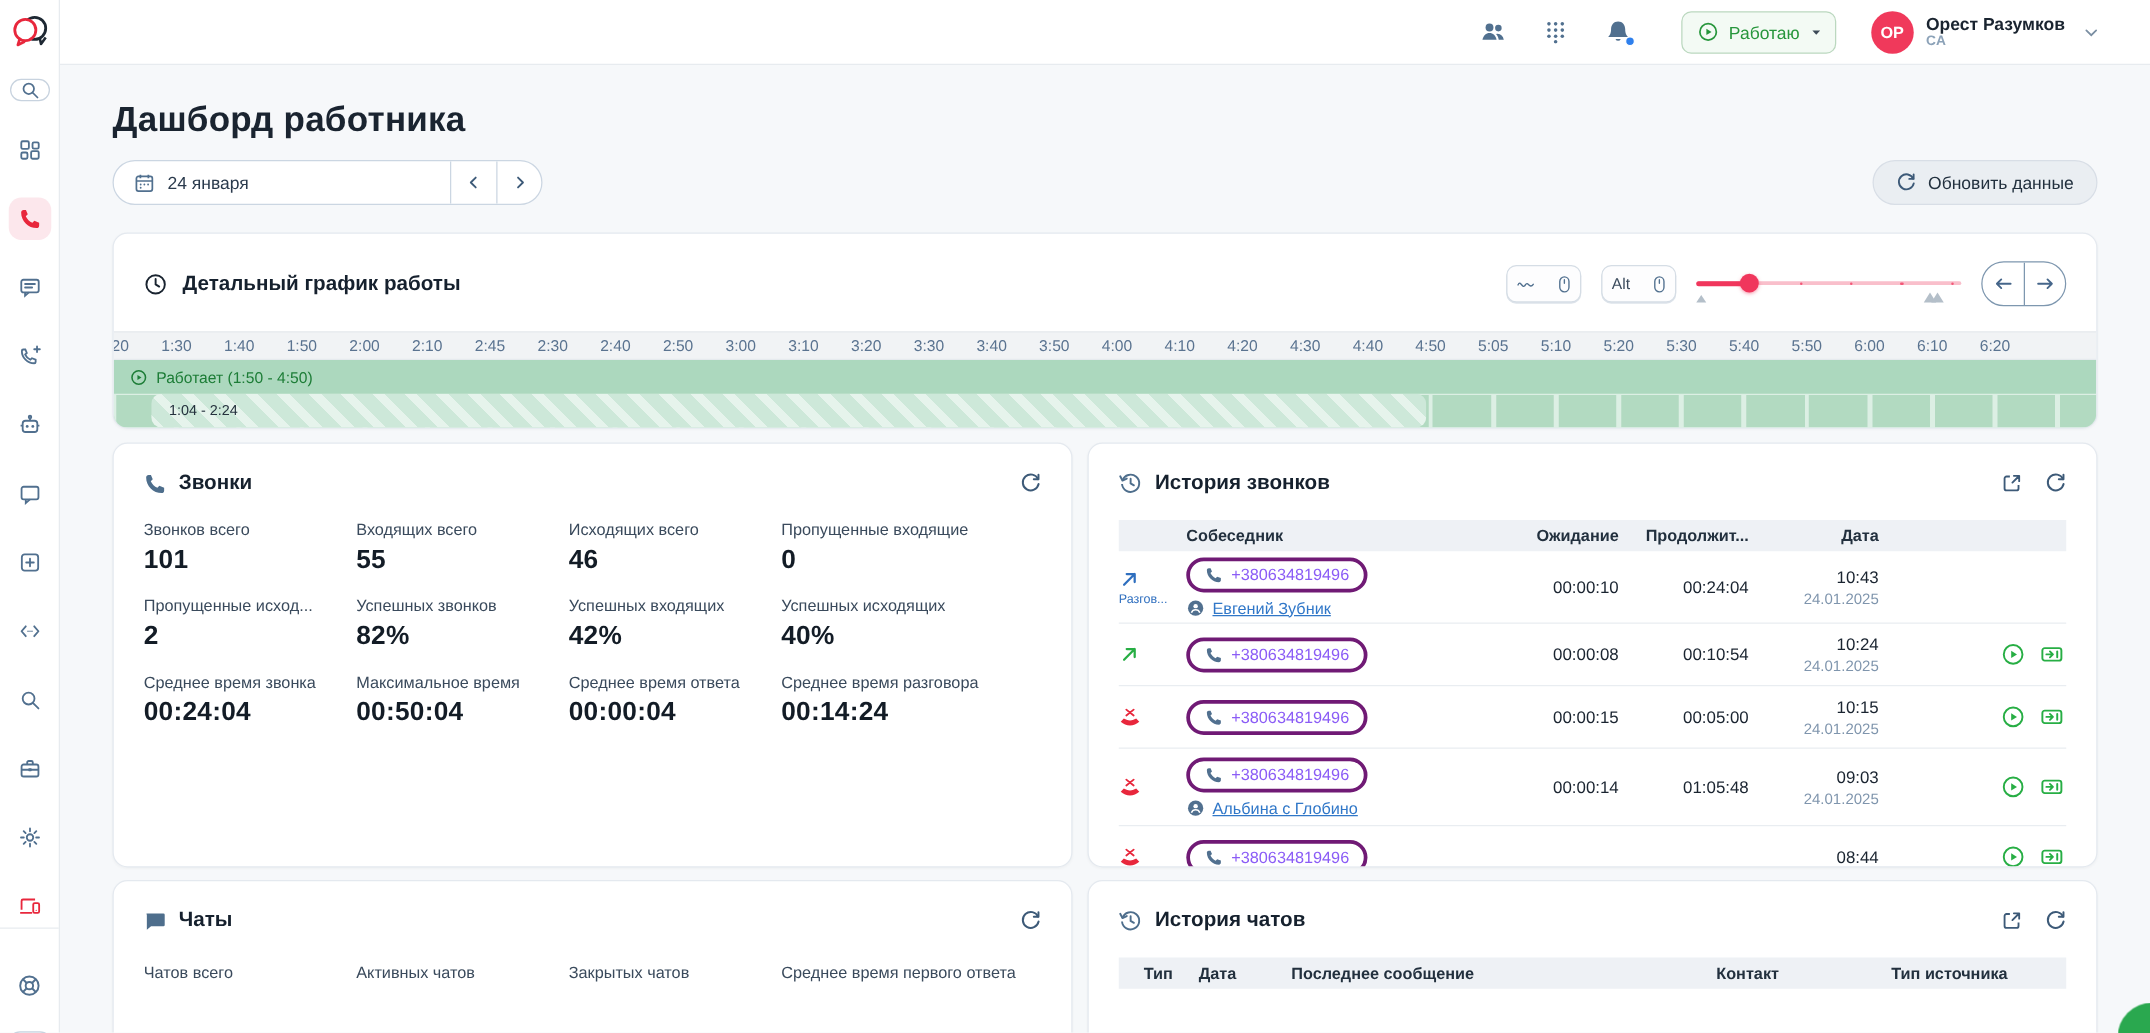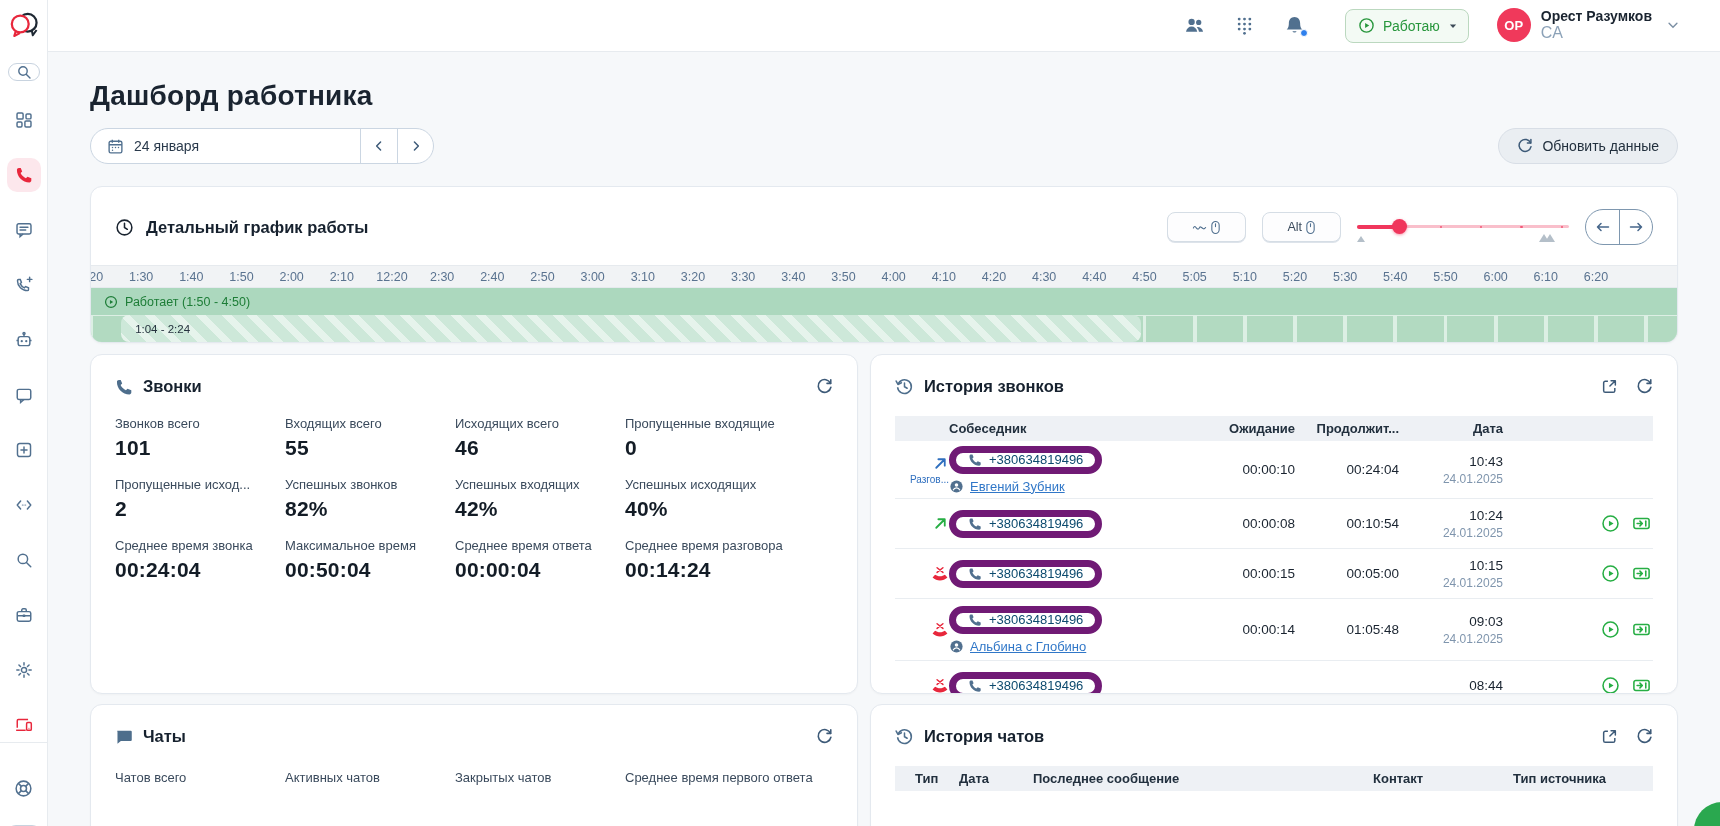--- a/index.html
+++ b/index.html
@@ -25,21 +25,21 @@
   .topbar { position:fixed; left:48px; right:0; top:0; height:52px; background:#fff; border-bottom:1px solid #E7EBEF; display:flex; align-items:center; justify-content:flex-end; padding-right:40px; gap:22px; z-index:20; }
   .top-iconbtn { color:#51708F; display:flex; align-items:center; position:relative; padding:4px; }
   .bell-badge { position:absolute; right:1px; bottom:3px; width:8px; height:8px; border-radius:50%; background:#2F80ED; border:1.5px solid #fff; }
   .status-select { height:34px; border:1px solid #BBD8BF; background:#F3FAF4; border-radius:8px; display:flex; align-items:center; gap:8px; padding:0 10px 0 12px; margin-left:14px; }
   .status-select .lbl { font-size:14px; color:#27963C; }
   .status-caret { color:#3C4A57; }
   .user { display:flex; align-items:center; gap:10px; margin-left:6px; }
   .avatar { width:34px; height:34px; border-radius:50%; background:#F0395B; color:#fff; font-size:13px; font-weight:700; display:flex; align-items:center; justify-content:center; }
   .user-meta { line-height:1.15; }
   .user-name { font-size:14px; font-weight:700; color:#1A2430; white-space:nowrap; }
-  .user-role { font-size:16px; color:#8CA2B8; }
+  .user-role { font-size:11px; color:#8CA2B8;font-weight:bold; }
   .user-caret { color:#7B8FA3; margin-left:4px; }
 
   
   .main { position:absolute; left:48px; top:52px; width:1672px; padding:0 42px; }
   h1 { font-size:28px; font-weight:700; color:#1A2430; margin-top:28px; letter-spacing:.2px; }
   .toolbar { display:flex; align-items:center; margin-top:16px; }
   .date-group { display:flex; height:36px; background:#fff; border:1px solid #CBD6E2; border-radius:18px; overflow:hidden; }
   .date-part { width:270px; display:flex; align-items:center; gap:10px; padding:0 16px; color:#2A3A4C; font-size:14px; border-right:1px solid #CBD6E2; }
   .date-part .icon { color:#51708F; }
   .date-nav { width:36px; display:flex; align-items:center; justify-content:center; color:#3D5A78; }
@@ -51,21 +51,21 @@
   .panel { background:#fff; border:1px solid #E4E9EF; border-radius:12px; box-shadow:0 1px 2px rgba(16,24,40,.03); }
   .panel-head { display:flex; align-items:center; gap:10px; }
   .panel-title { font-size:16.5px; font-weight:700; color:#16212E; }
   .panel-head .head-icon { color:#4E6E8C; }
   .head-actions { margin-left:auto; display:flex; align-items:center; gap:18px; }
   .head-actions button { color:#3D5A78; display:flex; }
 
   
   .schedule { margin-top:22px; overflow:hidden; }
   .sched-head { display:flex; align-items:center; gap:12px; padding:22px 24px 20px; }
-  .kbd { height:30px; border:1px solid #D5DDE5; border-radius:8px; background:#FDFDFE; box-shadow:0 1px 0 #DDE3EA; display:flex; align-items:center; gap:3px; padding:0 24px; color:#51708F; font-size:12.5px; }
+  .kbd { height:30px; border:1px solid #D5DDE5; border-radius:8px; background:#FDFDFE; box-shadow:0 1px 0 #DDE3EA; display:flex; align-items:center; gap:18px; padding:0 7px; color:#51708F; font-size:12.5px; }
   .kbd .txt { color:#3A4A5C; }
   .sched-right { margin-left:auto; display:flex; align-items:center; gap:16px; }
   .slider { position:relative; width:212px; height:26px; }
   .slider .track { position:absolute; left:0; right:0; top:11px; height:3px; background:#F9BFCB; border-radius:2px; }
   .slider .fill { position:absolute; left:0; width:20%; top:10.5px; height:4px; background:#F0365C; border-radius:2px; }
   .slider .dot { position:absolute; top:11.5px; width:2.5px; height:2.5px; border-radius:50%; background:#F0365C; opacity:.75; }
   .slider .handle { position:absolute; left:20%; top:5px; width:15px; height:15px; margin-left:-7px; border-radius:50%; background:#F0365C; box-shadow:0 1px 3px rgba(240,54,92,.5); }
   .tri { position:absolute; width:0; height:0; border-left:5px solid transparent; border-right:5px solid transparent; border-bottom:8px solid #B4BfC9; top:20px; }
   .tri.small { border-left-width:4px; border-right-width:4px; border-bottom-width:6px; top:22px; }
   .pager { display:flex; height:36px; border:1px solid #7E97AF; border-radius:18px; overflow:hidden; background:#fff; }
@@ -90,24 +90,24 @@
   .calls { padding:22px 24px; }
   .stats-grid { display:grid; grid-template-columns:170px 170px 170px 1fr; row-gap:17px; margin-top:20px; }
   .stat-label { font-size:13px; color:#3A4A5C; white-space:nowrap; }
   .stat-value { font-size:21px; font-weight:700; color:#131C26; margin-top:5px; letter-spacing:.2px; }
 
   .history { padding:22px 24px 0; }
   .ch-grid { display:grid; grid-template-columns:54px 1fr 96px 104px 104px 150px; align-items:center; }
   .ch-head { background:#EEF1F5; height:25px; margin-top:20px; font-size:13px; font-weight:700; color:#22303E; }
   .ch-head .r { text-align:right; }
   .tr { border-bottom:1px solid #E9EDF1; }
-  .td-dir { display:flex; flex-direction:column; align-items:flex-end; gap:2px; }
+  .td-dir { display:flex; flex-direction:column; align-items:flex-start; gap:2px; }
   .dir-state { font-size:10px; color:#2F6FBF; max-width:48px; white-space:nowrap; overflow:hidden; }
   .td-peer { display:flex; flex-direction:column; align-items:flex-start; gap:5px; }
-  .chip { display:flex; align-items:center; gap:7px; height:28px; padding:0 12px; border:7px solid #701a75; border-radius:15px; background:#fff; font-size:13px; color:#0c4a6e; }
+  .chip { display:flex; align-items:center; gap:7px; height:28px; padding:0 12px; border:3px solid #701a75; border-radius:15px; background:#fff; font-size:13px; color:#8b5cf6; }
   .chip .icon { color:#51708F; }
   .contact { display:flex; align-items:center; gap:6px; font-size:13px; }
   .contact a { color:#3077C8; }
   .num { font-size:13.5px; color:#1A2430; text-align:right; }
   .td-date { text-align:right; }
   .td-date .t { font-size:13.5px; color:#1A2430; }
   .td-date .d { font-size:12px; color:#7F95AD; margin-top:3px; }
   .td-act { display:flex; justify-content:flex-end; gap:12px; padding-right:2px; }
   .td-act button { color:#27AE44; display:flex; }
   .arrow-out { color:#27AE44; } .arrow-out.first { color:#2F6FBF; }
@@ -438,21 +438,21 @@
         </div>
       </div>
     </div>
     <div class="axis" id="axis">
         <span style="left: 0%;">1:20</span>
         <span style="left: 3.163%;">1:30</span>
         <span style="left: 6.326%;">1:40</span>
         <span style="left: 9.489%;">1:50</span>
         <span style="left: 12.652%;">2:00</span>
         <span style="left: 15.815%;">2:10</span>
-        <span style="left: 18.978%;">12:20</span>
+        <span style="left: 18.978%;">2:45</span>
         <span style="left: 22.141%;">2:30</span>
         <span style="left: 25.304%;">2:40</span>
         <span style="left: 28.467%;">2:50</span>
         <span style="left: 31.63%;">3:00</span>
         <span style="left: 34.793%;">3:10</span>
         <span style="left: 37.956%;">3:20</span>
         <span style="left: 41.119%;">3:30</span>
         <span style="left: 44.282%;">3:40</span>
         <span style="left: 47.445%;">3:50</span>
         <span style="left: 50.608%;">4:00</span>

